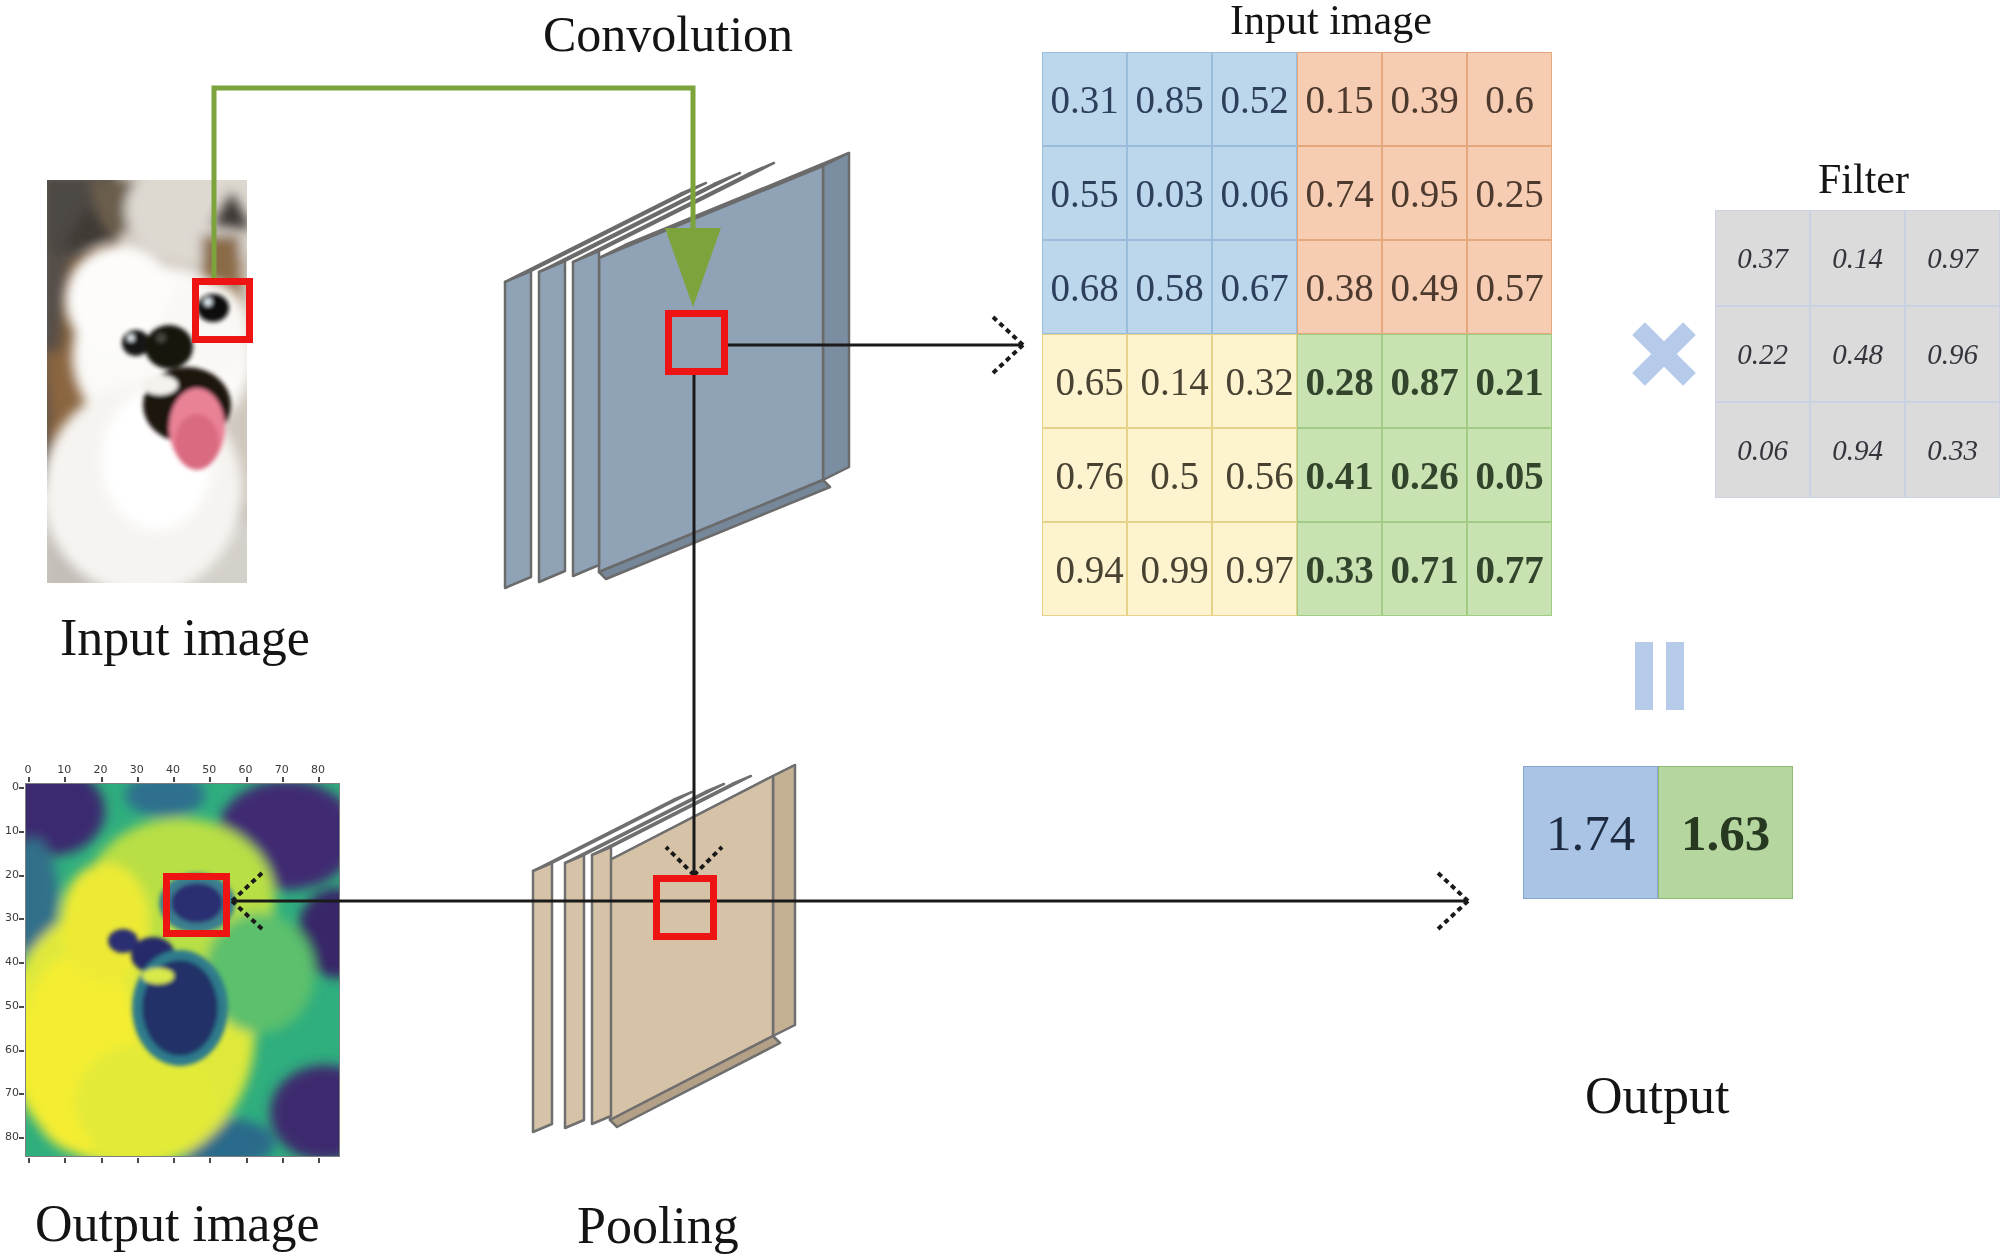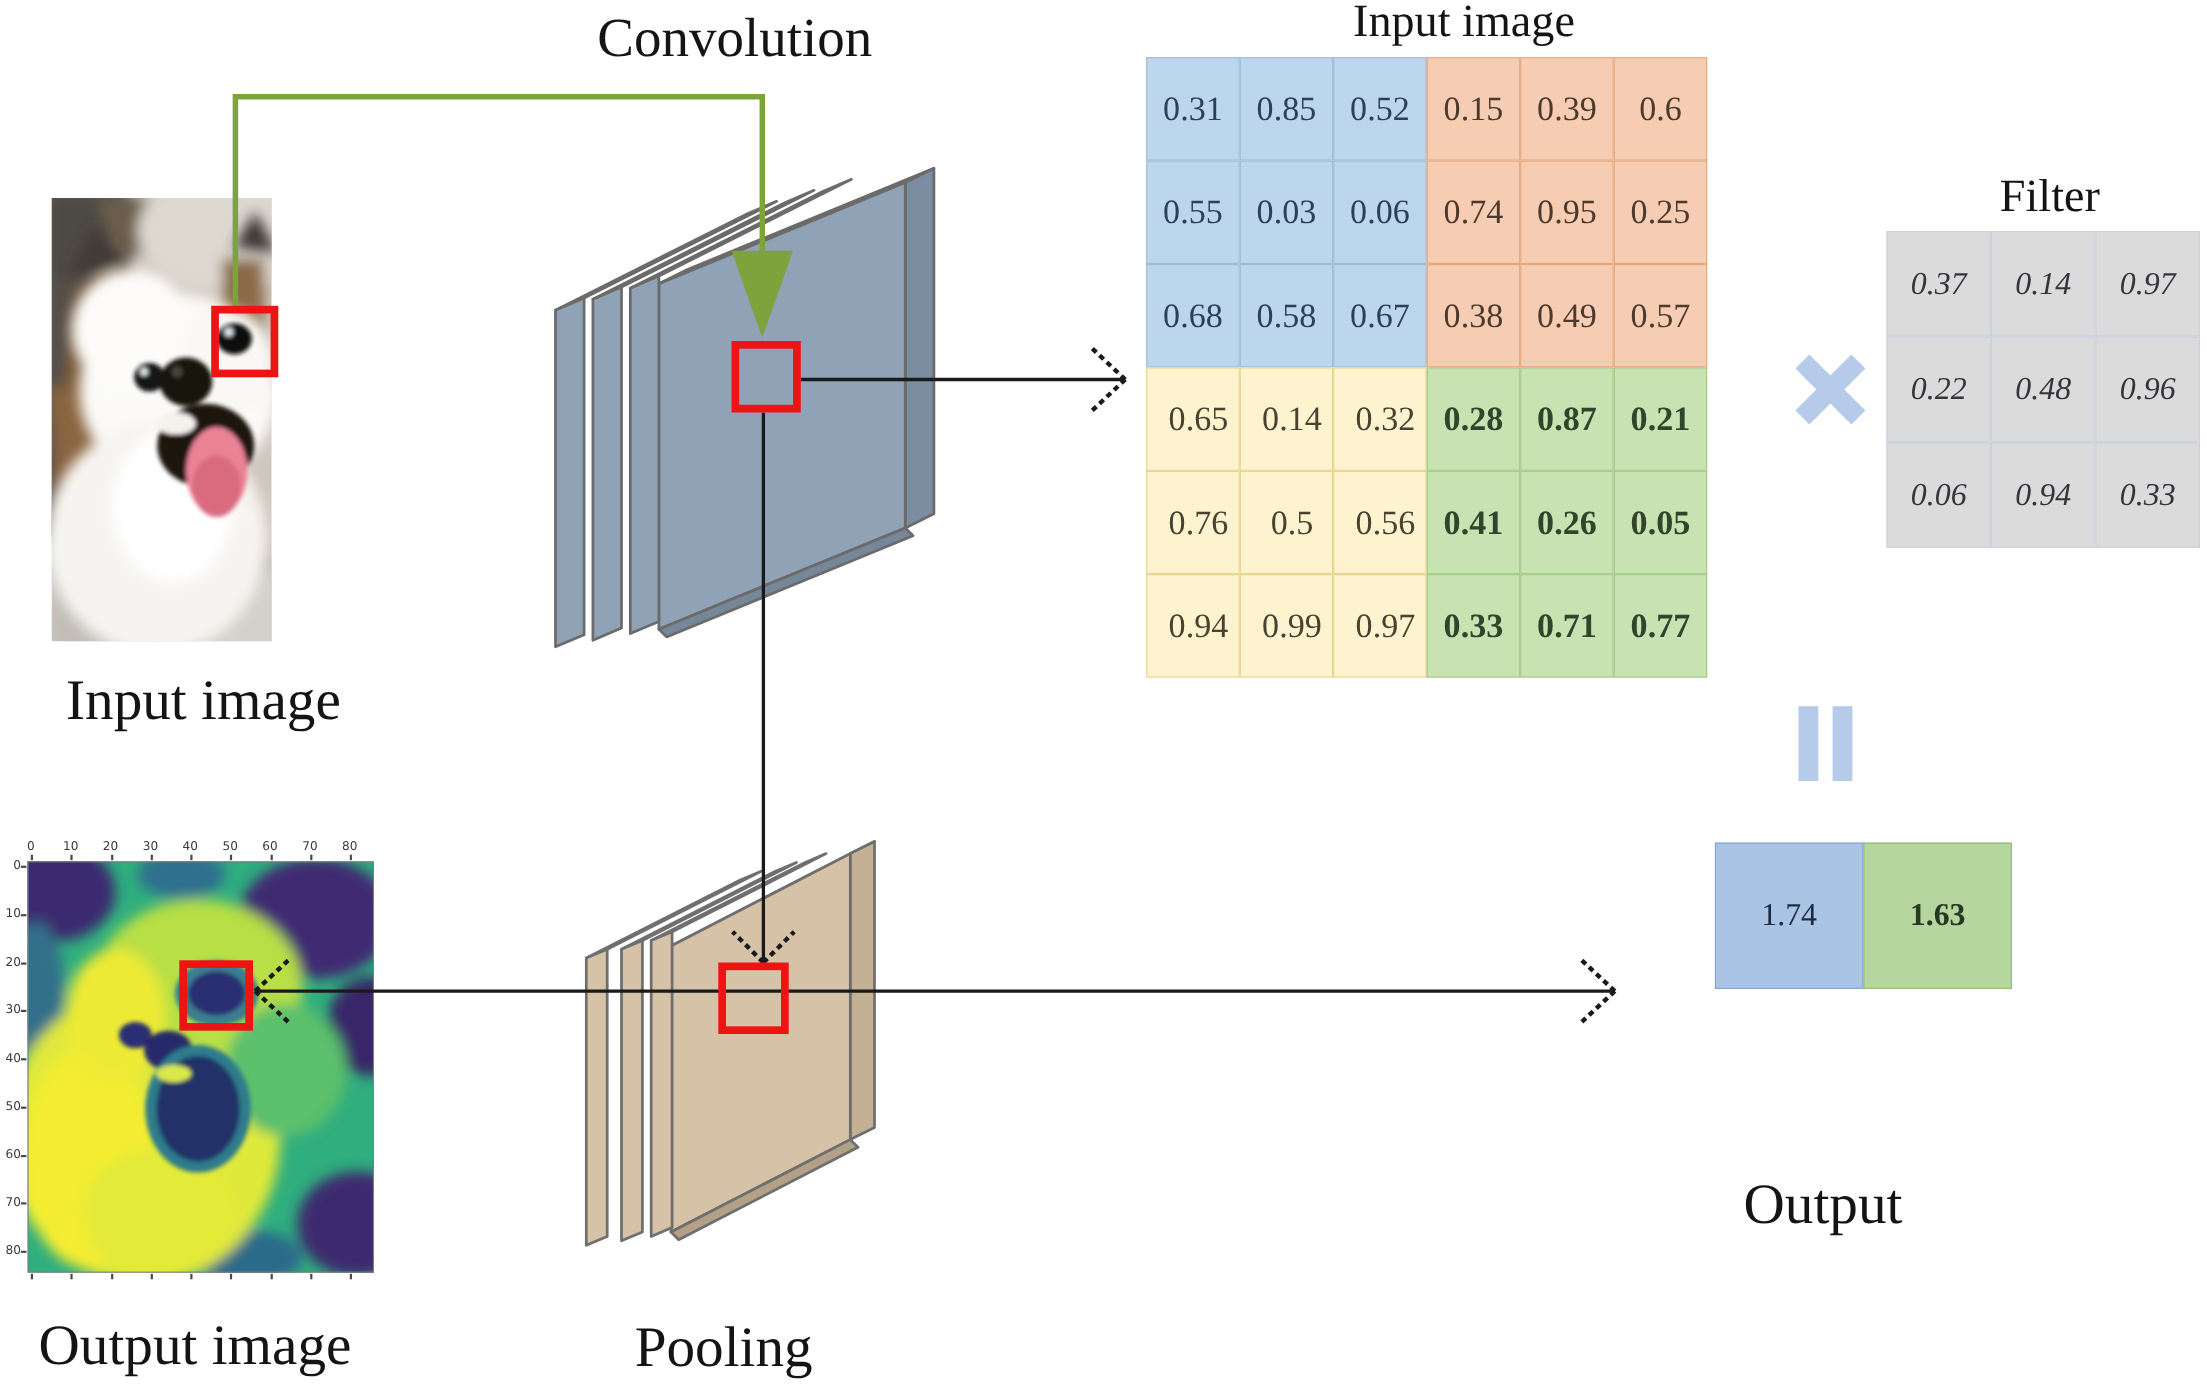--- a/index.html
+++ b/index.html
@@ -7,23 +7,23 @@
           font-family:"Liberation Serif","DejaVu Serif",serif;color:#111;}
   .abs{position:absolute;}
   .title{position:absolute;white-space:nowrap;color:#141414;}
   .t50{font-size:50px;} .t52{font-size:52px;} .t42{font-size:42px;}
   svg{display:block;}
   .layer{position:absolute;left:0;top:0;z-index:5;pointer-events:none;}
   .artlayer{position:absolute;left:0;top:0;z-index:1;pointer-events:none;}
   .roi{position:absolute;z-index:6;border:7px solid #ee1414;background:transparent;}
   
   .grid{position:absolute;display:grid;z-index:2;}
-  #input-matrix{left:1042px;top:52px;grid-template-columns:repeat(6,85px);grid-auto-rows:94px;font-size:31px;border-radius:23px;}
+  #input-matrix{left:1042px;top:52px;grid-template-columns:repeat(6,85px);grid-auto-rows:94px;font-size:39px;border-radius:23px;}
   #filter-matrix{left:1715px;top:210px;grid-template-columns:repeat(3,95px);grid-auto-rows:96px;font-size:29px;font-style:italic;}
-  #output-matrix{left:1523px;top:766px;grid-template-columns:repeat(2,135px);grid-auto-rows:133px;font-size:29px;margin-left:36px;}
+  #output-matrix{left:1523px;top:766px;grid-template-columns:repeat(2,135px);grid-auto-rows:133px;font-size:51px;}
   .cell{display:flex;align-items:center;justify-content:center;border:1.5px solid #999;
         font-family:"Liberation Serif","DejaVu Serif",serif;}
   .q-blue  {background:#bcd6ec;border-color:#9cbcdb;color:#2e3f5c;}
   .q-orange{background:#f6ccb2;border-color:#e5a77c;color:#4d3a2e;}
   .q-yellow{background:#fdf3cf;border-color:#e7d28a;color:#474231;padding-left:10px;}
   .q-green {background:#c8e2b2;border-color:#a2cb85;color:#32452c;font-weight:bold;}
   .q-gray  {background:#dbdbdb;border-color:#c9d1e2;color:#34343c;}
   #output-matrix .q-blue  {background:#a9c4e5;border-color:#86a6cf;color:#1d2a40;}
   #output-matrix .q-orange{background:#f3b892;border-color:#de9463;color:#3d2c1f;}
   #output-matrix .q-yellow{background:#faeaab;border-color:#dfc878;color:#3c3622;}

